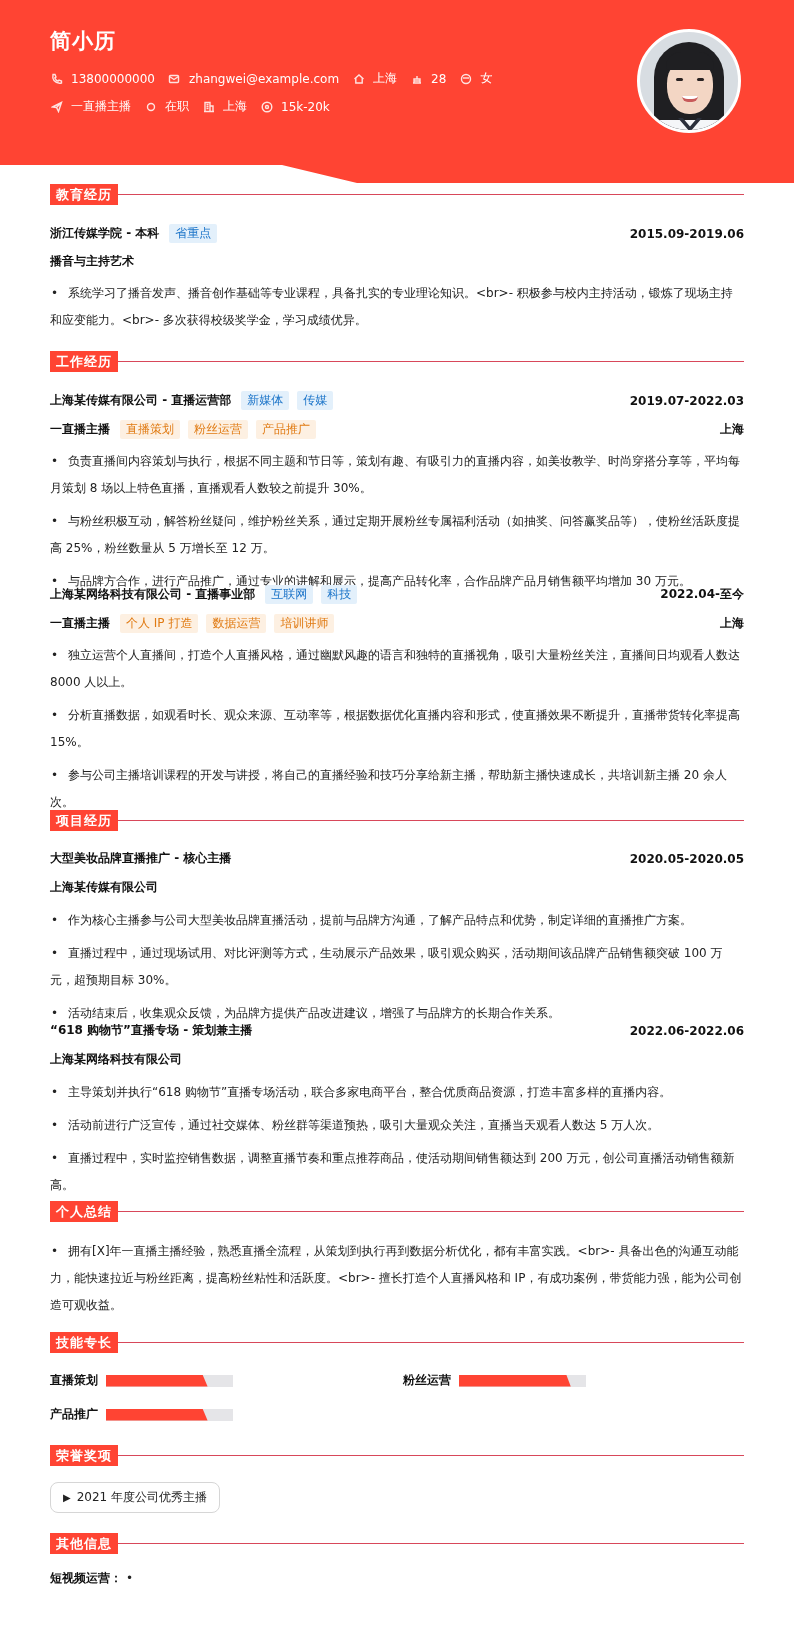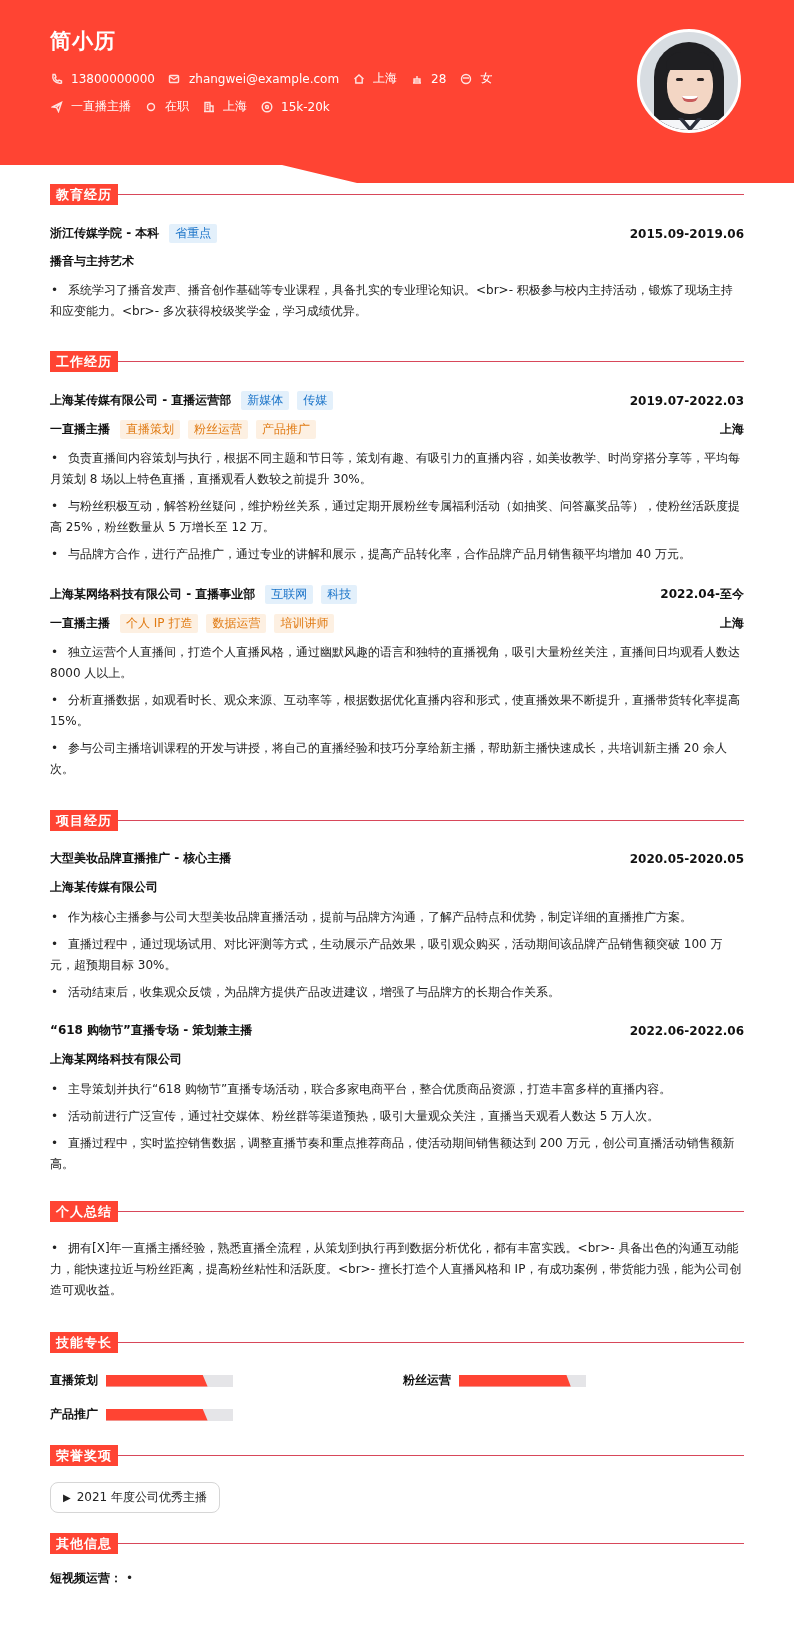--- a/index.html
+++ b/index.html
@@ -27,21 +27,21 @@
     .sec-title { position: absolute; left: 0; height: 21px; display: flex; align-items: center; width: 694px; }
     .sec-title .lbl { background: #ff4433; color: #fff; font-size: 13px; font-weight: bold; padding: 0 6px; height: 21px; line-height: 21px; letter-spacing: 1px; }
     .sec-title .line { flex: 1; height: 1px; background: #d8485a; }
     .row { position: absolute; left: 0; width: 694px; display: flex; align-items: center; font-size: 12px; text-align: center; }
     .row .l { display: flex; align-items: center; font-weight: bold; color: #111; }
     .row .r { margin-left: auto; font-weight: bold; color: #111; }
     .tag { font-size: 12px; font-weight: normal; padding: 1px 6px; margin-left: 8px; border-radius: 2px; }
     .tag.blue { background: #e3f0fb; color: #1a73c8; }
     .tag.orange { background: #fdf0e2; color: #e07a12; }
     .tag.first { margin-left: 10px; }
-    .bullets { position: absolute; left: 0; width: 694px; font-size: 12px; color: #222; line-height: 21px; }
+    .bullets { position: absolute; left: 0; width: 694px; font-size: 12px; color: #222; line-height: 27px; }
     .bullets li { list-style: none; position: relative; padding-left: 0; margin-bottom: 6px; text-indent: 0; }
     .bullets li .dot { display: inline-block; width: 18px; padding-left: 1px; }
     .skill { position: absolute; display: flex; align-items: center; font-size: 12px; font-weight: bold; color: #111; }
     .skill .track { width: 127px; height: 12px; background: #e5e5e8; margin-left: 8px; position: relative; overflow: hidden; }
     .skill .fill { position: absolute; left: 0; top: 0; height: 12px; background: #ff4433; clip-path: polygon(0 0, 100% 0, calc(100% - 0px) 0, 100% 100%, 0 100%); }
     .skill .fill::after { content: ""; }
     .award { position: absolute; left: 0; top: 1482px; height: 31px; padding: 0 12px; border: 1px solid #d6d6d6; border-radius: 8px; display: flex; align-items: center; font-size: 12px; color: #222; }
     .award .tri { font-size: 10px; margin-right: 6px; }
     .other { position: absolute; left: 0; top: 1568px; width: 694px; display: flex; font-size: 12px; line-height: 21px; }
     .other .k { font-weight: bold; color: #111; white-space: nowrap; }
@@ -182,21 +182,21 @@
         <span>一直播主播</span>
         <span class="tag orange first">直播策划</span>
         <span class="tag orange">粉丝运营</span>
         <span class="tag orange">产品推广</span>
       </div>
     <div class="r">上海</div>
   </div>
   <ul class="bullets" style="top:448px">
     <li><span class="dot">•</span><span>负责直播间内容策划与执行，根据不同主题和节日等，策划有趣、有吸引力的直播内容，如美妆教学、时尚穿搭分享等，平均每月策划 8 场以上特色直播，直播观看人数较之前提升 30%。</span></li>
     <li><span class="dot">•</span><span>与粉丝积极互动，解答粉丝疑问，维护粉丝关系，通过定期开展粉丝专属福利活动（如抽奖、问答赢奖品等），使粉丝活跃度提高 25%，粉丝数量从 5 万增长至 12 万。</span></li>
-    <li><span class="dot">•</span><span>与品牌方合作，进行产品推广，通过专业的讲解和展示，提高产品转化率，合作品牌产品月销售额平均增加 40 万元。</span></li>
+    <li><span class="dot">•</span><span>与品牌方合作，进行产品推广，通过专业的讲解和展示，提高产品转化率，合作品牌产品月销售额平均增加 30 万元。</span></li>
   </ul>
 
   <div class="row" style="top:585px">
     <div class="l">
         <span>上海某网络科技有限公司 - 直播事业部</span>
         <span class="tag blue first">互联网</span>
         <span class="tag blue">科技</span>
       </div>
     <div class="r">2022.04-至今</div>
   </div>

